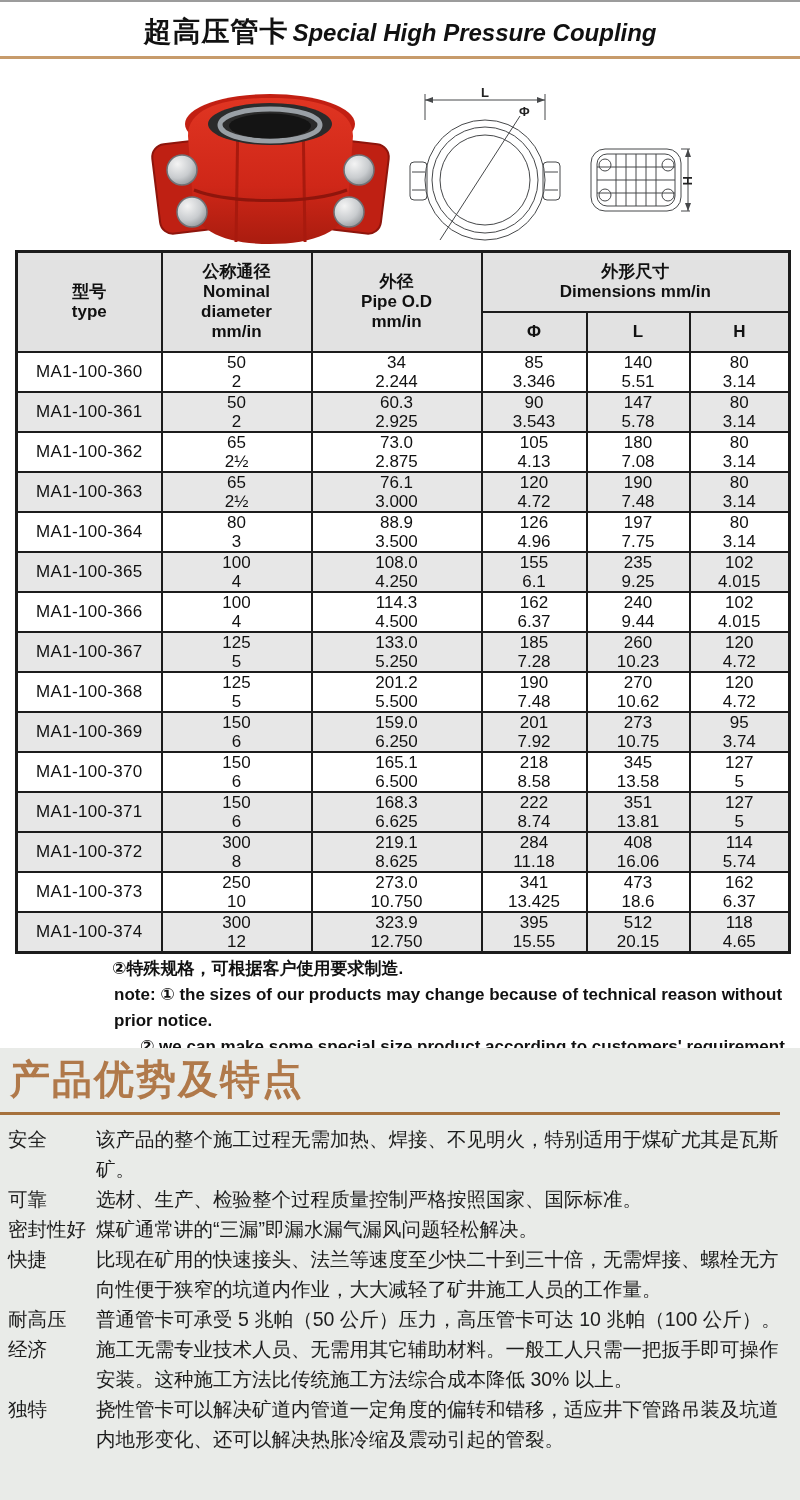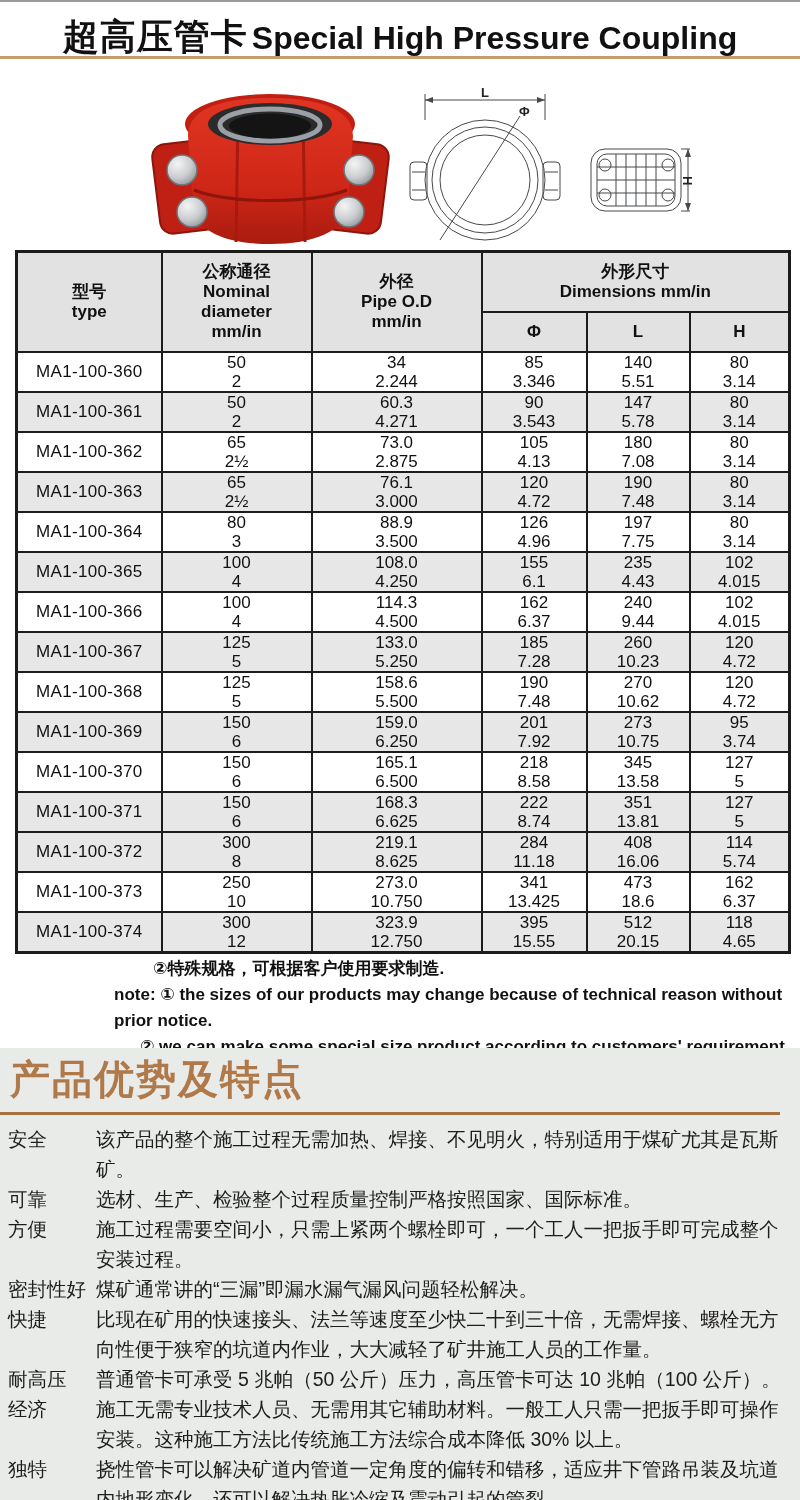--- a/index.html
+++ b/index.html
@@ -3,43 +3,43 @@
 <meta charset="utf-8">
 <style>
   html,body { margin:0; padding:0; background:#ffffff; }
   .page {
     position:relative; width:800px; height:1500px; background:#ffffff;
     font-family:"Liberation Sans","DejaVu Sans",sans-serif; color:#111;
     overflow:hidden;
   }
   .top-rule { position:absolute; top:0; left:0; width:800px; height:2px; background:#9c9c9c; }
   .title-row { position:absolute; top:13px; left:0; width:800px; text-align:center; white-space:nowrap; }
-  .title-zh { font-size:36px; font-weight:bold; letter-spacing:1px; }
-  .title-en { font-size:32px; font-weight:bold; margin-left:4px; }
+  .title-zh { font-size:28px; font-weight:bold; letter-spacing:1px; }
+  .title-en { font-size:24px; font-weight:bold; margin-left:4px;font-style:italic; }
   .tan-rule { position:absolute; top:56px; left:0; width:800px; height:3px; background:#c79b6b; }
 
   .photo-svg { position:absolute; left:148px; top:84px; }
   .drawing-svg { position:absolute; left:398px; top:86px; }
 
   table.spec { position:absolute; left:15px; top:250px; width:773px; border-collapse:collapse; table-layout:fixed; }
   table.spec, table.spec th, table.spec td { border:2px solid #1c1c1c; }
   table.spec { border-width:3px; }
   table.spec th {
     background:#e2e2e2; font-size:17px; font-weight:bold; text-align:center;
     vertical-align:middle; white-space:pre-line; line-height:20px; padding:0;
   }
   table.spec td { text-align:center; vertical-align:middle; font-size:17px; line-height:19px; padding:0; background:#fff; }
   tr.h1 { height:60px; } tr.h2 { height:40px; }
   tr.data { height:40px; }
   tr.data.shaded td { background:#e7e7e7;margin-top:20px; }
   td.type-cell { font-size:16px; letter-spacing:.3px; }
 
   .notes { position:absolute; left:112px; top:956px; font-size:17px; font-weight:bold; color:#111; line-height:26px; }
   .note-zh1 { margin-left:18px; }
-  .note-zh2 { margin-left:41px; }
+  .note-zh2 { }
   .note-en1 { margin-left:2px; }
   .note-en2 { margin-left:28px; }
 
   .features-section { position:absolute; left:0; top:1048px; width:800px; height:498px; background:#e9ebe8; }
   .banner { margin:4px 0 0 10px; font-size:40px; font-weight:bold; color:#b0794a; letter-spacing:2px; }
   .banner-rule { margin-top:5px; width:780px; height:3px; background:#a6713c; }
   .features-list { padding:9px 8px 0 8px; }
   .feature { display:flex; font-size:19.5px; line-height:30px; font-weight:normal; color:#1d1d1d; }
   .f-label { width:88px; flex:none; }
   .f-text { flex:1; padding-right:2px; }
@@ -192,21 +192,21 @@
         <tr class="data shaded">
           <td class="type-cell">
             <div>MA1-100-361</div>
           </td>
           <td class="nominal-cell">
             <div>50</div>
             <div>2</div>
           </td>
           <td class="od-cell">
             <div>60.3</div>
-            <div>4.271</div>
+            <div>2.925</div>
           </td>
           <td class="phi-cell">
             <div>90</div>
             <div>3.543</div>
           </td>
           <td class="l-cell">
             <div>147</div>
             <div>5.78</div>
           </td>
           <td class="h-cell">
@@ -300,21 +300,21 @@
           <td class="od-cell">
             <div>108.0</div>
             <div>4.250</div>
           </td>
           <td class="phi-cell">
             <div>155</div>
             <div>6.1</div>
           </td>
           <td class="l-cell">
             <div>235</div>
-            <div>4.43</div>
+            <div>9.25</div>
           </td>
           <td class="h-cell">
             <div>102</div>
             <div>4.015</div>
           </td>
         </tr>
         <tr class="data">
           <td class="type-cell">
             <div>MA1-100-366</div>
           </td>
@@ -366,21 +366,21 @@
         </tr>
         <tr class="data">
           <td class="type-cell">
             <div>MA1-100-368</div>
           </td>
           <td class="nominal-cell">
             <div>125</div>
             <div>5</div>
           </td>
           <td class="od-cell">
-            <div>158.6</div>
+            <div>201.2</div>
             <div>5.500</div>
           </td>
           <td class="phi-cell">
             <div>190</div>
             <div>7.48</div>
           </td>
           <td class="l-cell">
             <div>270</div>
             <div>10.62</div>
           </td>
@@ -554,24 +554,20 @@
     <div class="features-list">
         <div class="feature">
           <div class="f-label">安全</div>
           <div class="f-text">该产品的整个施工过程无需加热、焊接、不见明火，特别适用于煤矿尤其是瓦斯矿。</div>
         </div>
         <div class="feature">
           <div class="f-label">可靠</div>
           <div class="f-text">选材、生产、检验整个过程质量控制严格按照国家、国际标准。</div>
         </div>
         <div class="feature">
-          <div class="f-label">方便</div>
-          <div class="f-text">施工过程需要空间小，只需上紧两个螺栓即可，一个工人一把扳手即可完成整个安装过程。</div>
-        </div>
-        <div class="feature">
           <div class="f-label">密封性好</div>
           <div class="f-text">煤矿通常讲的“三漏”即漏水漏气漏风问题轻松解决。</div>
         </div>
         <div class="feature">
           <div class="f-label">快捷</div>
           <div class="f-text">比现在矿用的快速接头、法兰等速度至少快二十到三十倍，无需焊接、螺栓无方向性便于狭窄的坑道内作业，大大减轻了矿井施工人员的工作量。</div>
         </div>
         <div class="feature">
           <div class="f-label">耐高压</div>
           <div class="f-text">普通管卡可承受 5 兆帕（50 公斤）压力，高压管卡可达 10 兆帕（100 公斤）。</div>

